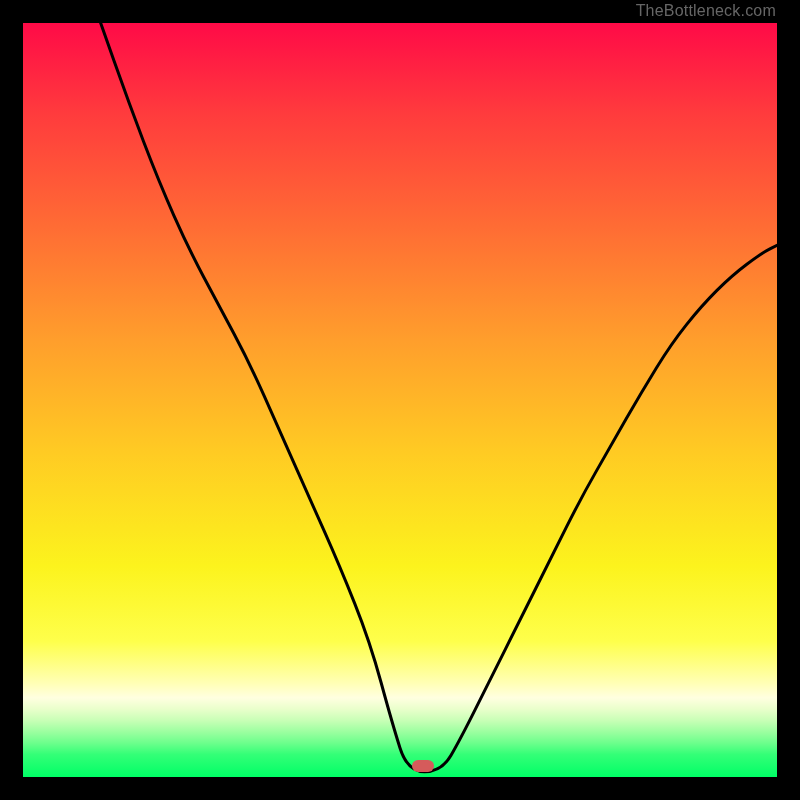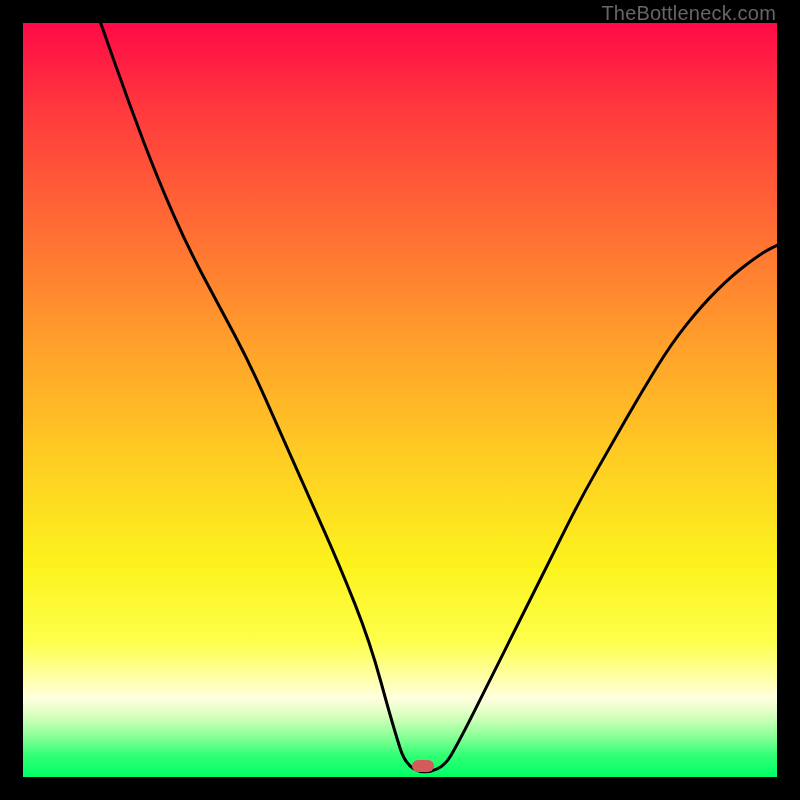--- a/index.html
+++ b/index.html
@@ -52,21 +52,21 @@
     width: 22px;
     height: 12px;
     border-radius: 6px;
     background: #d55b5b;
   }
   .credit {
     position: absolute;
     top: 2px;
     right: 24px;
     color: #666;
-    font-size: 20px;
+    font-size: 16px;
     letter-spacing: 0.2px;
   }
 </style>
 </head>
 <body>
 
 <div class="frame">
   <div class="gradient"></div>
   <svg class="curve" viewBox="0 0 754 754" preserveAspectRatio="none">
     <path id="curve-path" fill="none" stroke="#000" stroke-width="3" stroke-linecap="round" stroke-linejoin="round" d="M 77.662 0 Q 77.662 0 91.61100000000002 39.58499999999998 Q 105.56000000000002 79.16999999999996 120.64000000000001 118.75499999999994 Q 135.72 158.33999999999992 150.8 192.26999999999998 Q 165.88 226.20000000000005 180.96 254.47500000000002 Q 196.04000000000002 282.75 211.12 311.025 Q 226.2 339.29999999999995 241.28 373.22999999999996 Q 256.36 407.15999999999997 271.44 441.09 Q 286.52 475.02 301.6 508.95 Q 316.68 542.88 331.76 580.5799999999999 Q 346.84000000000003 618.28 358.15 659.75 Q 369.46 701.22 377 724.971 Q 384.54 748.722 401.505 748.722 Q 418.47 748.722 427.895 732.511 Q 437.32 716.3 452.4 686.14 Q 467.48 655.98 482.56000000000006 625.8199999999999 Q 497.64000000000004 595.66 512.72 565.5 Q 527.8 535.34 542.88 505.18 Q 557.96 475.02 573.04 448.63 Q 588.12 422.24 603.2 395.85 Q 618.28 369.46 633.3599999999999 344.95500000000004 Q 648.4399999999999 320.45000000000005 663.52 301.6 Q 678.6 282.75 693.6800000000001 267.66999999999996 Q 708.76 252.58999999999997 723.8399999999999 241.28 Q 738.92 229.97000000000003 746.46 226.20000000000005 T 754 222.43000000000006"></path>

